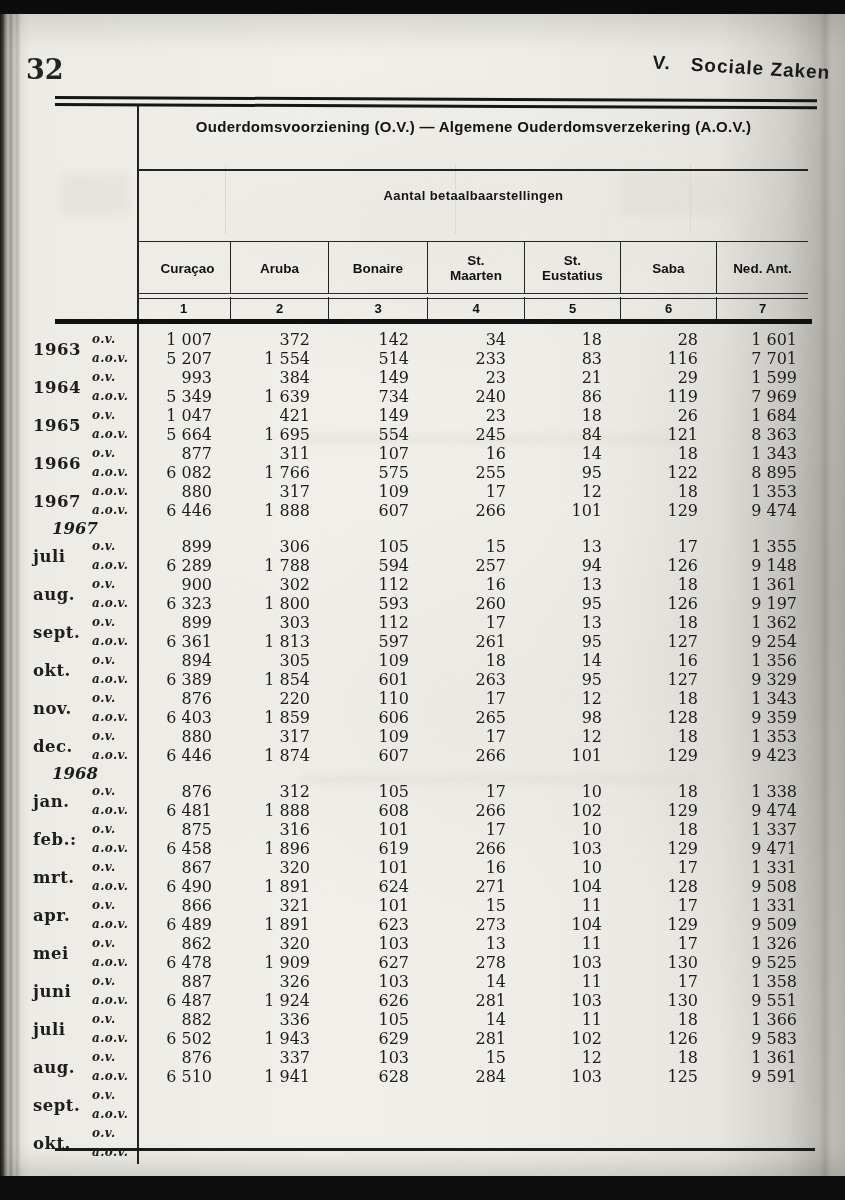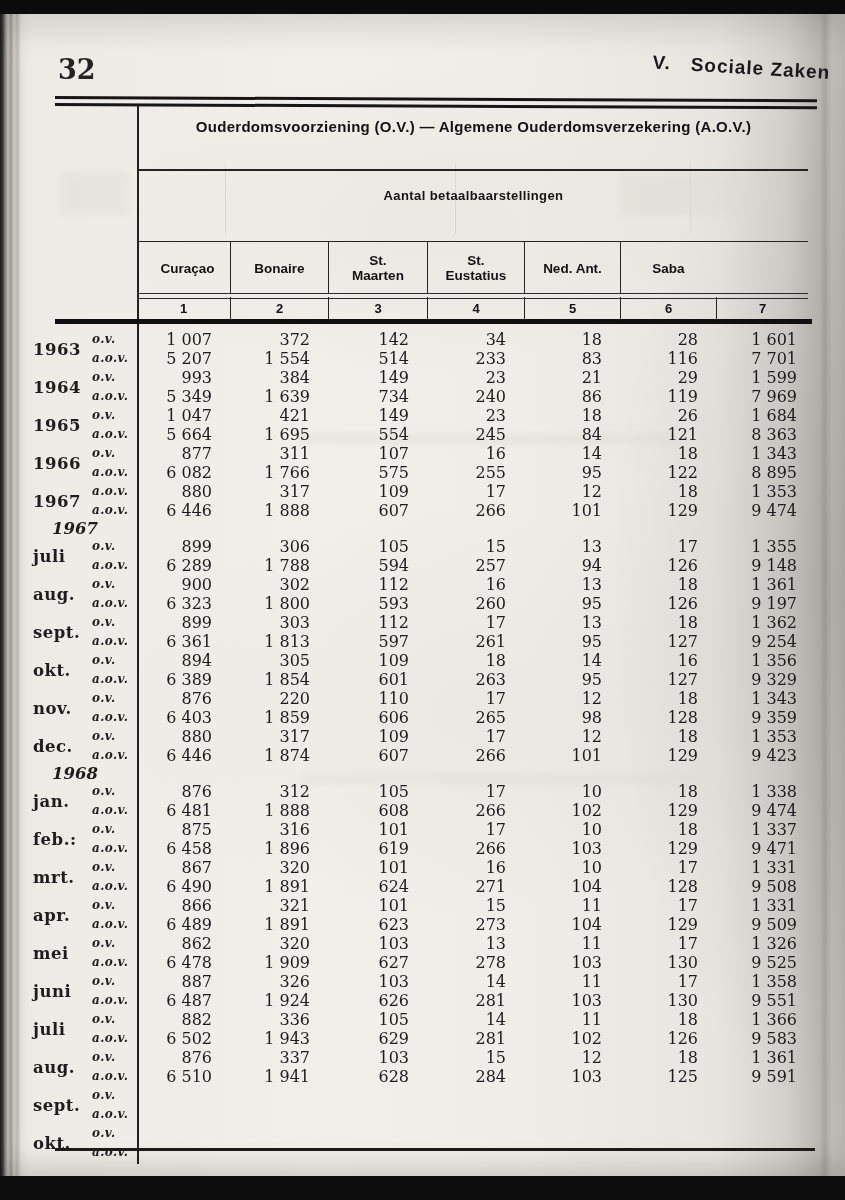--- a/index.html
+++ b/index.html
@@ -25,21 +25,21 @@
     background:
       radial-gradient(420px 220px at 48% 18%, rgba(120,118,110,0.05), rgba(0,0,0,0) 70%),
       radial-gradient(500px 300px at 55% 60%, rgba(110,108,100,0.04), rgba(0,0,0,0) 70%),
       radial-gradient(300px 700px at 99% 50%, rgba(40,40,36,0.10), rgba(0,0,0,0) 75%);
   }
   
   .ghost-line{position:absolute;width:1px;background:#dbd9d2;}
   .ghost-smudge{position:absolute;background:#d9d7d0;opacity:.35;filter:blur(3px);border-radius:4px;}
 
   .page-number{position:absolute;left:26px;top:40px;
-    font-family:"DejaVu Serif",serif;font-size:27px;font-weight:600;color:#232323;margin-left:32px;}
+    font-family:"DejaVu Serif",serif;font-size:27px;font-weight:600;color:#232323;}
   .section-heading{position:absolute;right:14px;top:48px;display:flex;gap:20px;
     transform:rotate(3.4deg);transform-origin:right top;
     font-weight:bold;font-size:19px;letter-spacing:1px;color:#1a1a1a;}
   .rule-double{position:absolute;left:55px;top:82px;width:762px;height:4px;
     border-top:3.5px solid #161616;border-bottom:3px solid #161616;
     transform:rotate(0.25deg);transform-origin:left center;}
 
   .tbl-vline{position:absolute;left:137px;top:92px;width:2px;height:1058px;background:#21211f;}
   .tbl-title{position:absolute;left:139px;top:104px;width:669px;text-align:center;
     font-weight:bold;font-size:15px;letter-spacing:0.3px;color:#131313;}
@@ -105,27 +105,28 @@
   </div>
   <div class="rule-double"></div>
 
   <div class="tbl-vline"></div>
   <div class="tbl-title">Ouderdomsvoorziening (O.V.) — Algemene Ouderdomsverzekering (A.O.V.)</div>
   <div class="hairline" style="left:137px;top:155px;width:671px;"></div>
   <div class="tbl-subtitle">Aantal betaalbaarstellingen</div>
 
   <div class="col-names">
       <div class="ch">Curaçao</div>
+      <div class="ch">Aruba</div>
       <div class="ch">Bonaire</div>
       <div class="ch">St.
 Maarten</div>
       <div class="ch">St.
 Eustatius</div>
+      <div class="ch">Saba</div>
       <div class="ch">Ned. Ant.</div>
-      <div class="ch">Saba</div>
     </div>
   <div class="dbl-hair"></div>
   <div class="col-nums">
       <div class="cn">1</div>
       <div class="cn">2</div>
       <div class="cn">3</div>
       <div class="cn">4</div>
       <div class="cn">5</div>
       <div class="cn">6</div>
       <div class="cn">7</div>

